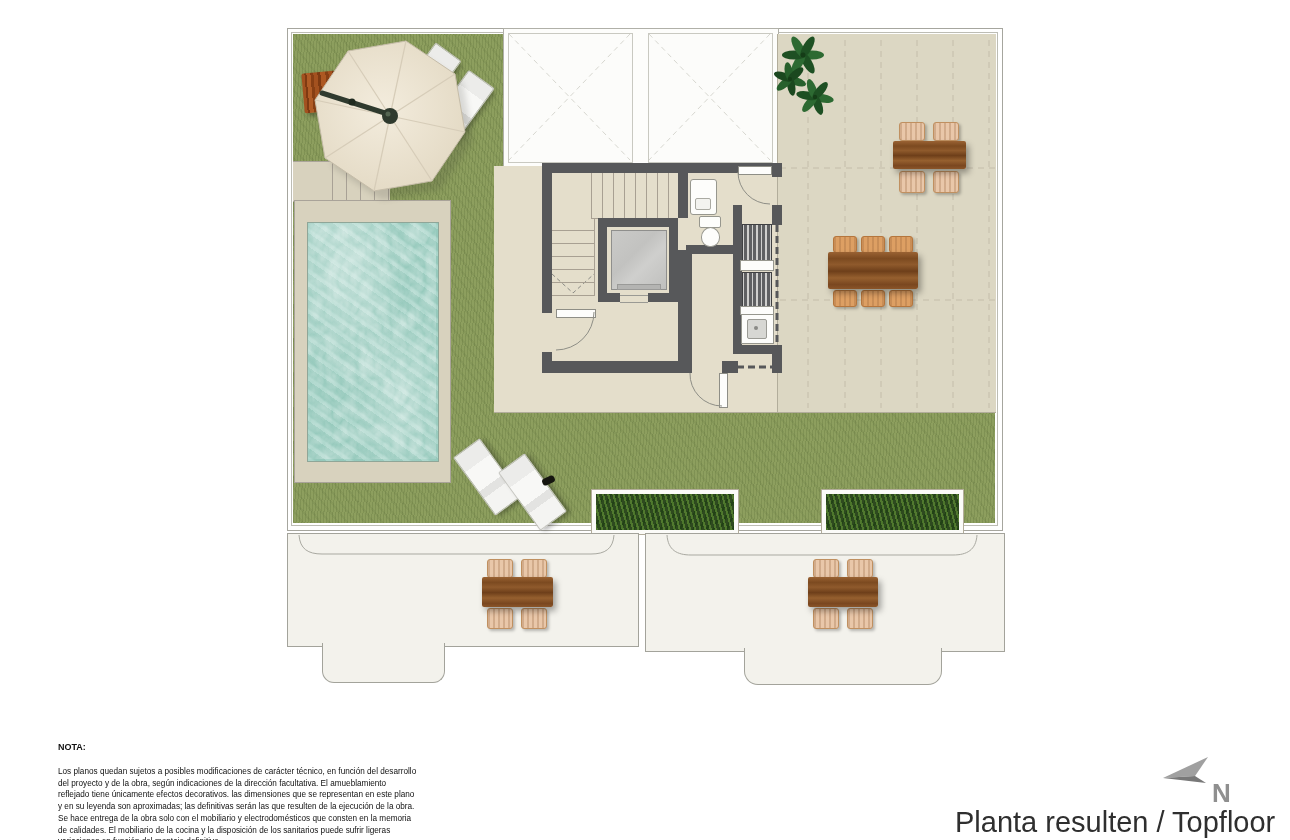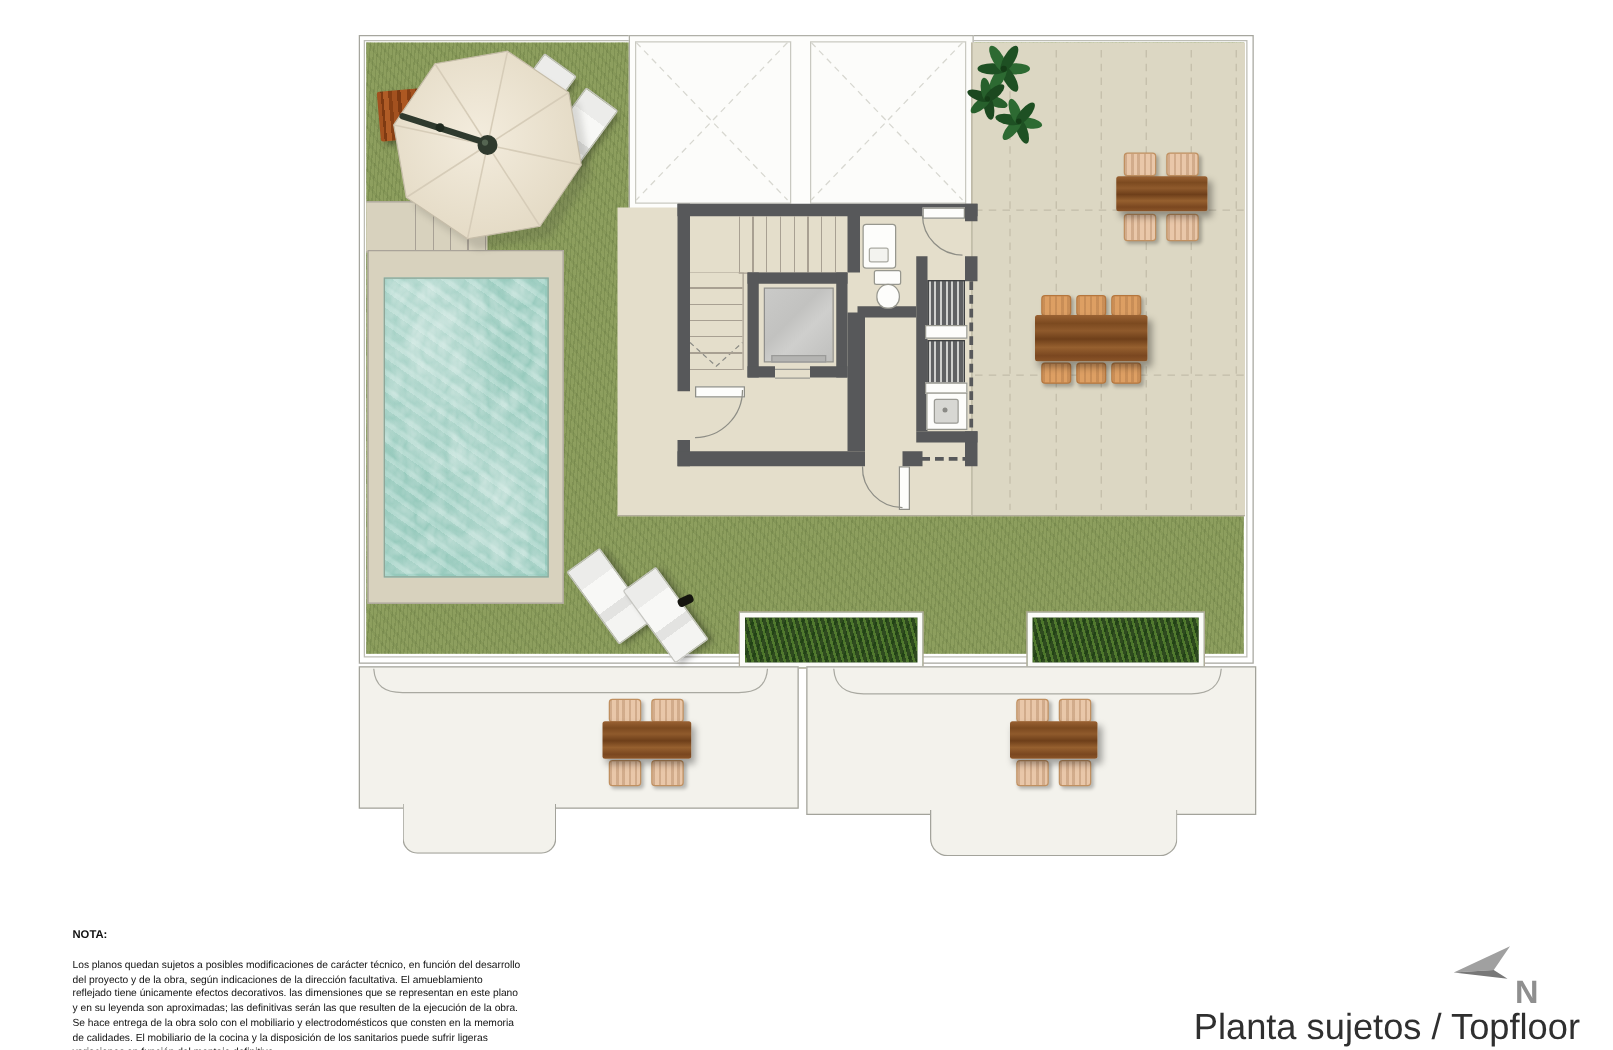--- a/index.html
+++ b/index.html
@@ -278,15 +278,15 @@
     <g>
       <polygon points="1163,778 1208,757 1195,776" fill="#a0a0a0"></polygon>
       <polygon points="1163,778 1195,776 1206,783" fill="#787878"></polygon>
       <text x="1212" y="802" font-family="Liberation Sans, sans-serif" font-size="26" font-weight="bold" fill="#8f8f8f">N</text>
     </g>
   </svg>
 
   <div class="abs note-heading" style="left:58px;top:742px;">NOTA:</div>
   <div class="abs note-body" style="left:58px;top:766px;">Los planos quedan sujetos a posibles modificaciones de carácter técnico, en función del desarrollo del proyecto y de la obra, según indicaciones de la dirección facultativa. El amueblamiento reflejado tiene únicamente efectos decorativos. las dimensiones que se representan en este plano y en su leyenda son aproximadas; las definitivas serán las que resulten de la ejecución de la obra. Se hace entrega de la obra solo con el mobiliario y electrodomésticos que consten en la memoria de calidades. El mobiliario de la cocina y la disposición de los sanitarios puede sufrir ligeras variaciones en función del montaje definitivo.</div>
 
-  <div class="abs page-title" style="left:955px;top:806px;">Planta sujetos / Topfloor</div>
+  <div class="abs page-title" style="left:955px;top:806px;">Planta resulten / Topfloor</div>
 
 </div>
 
 </body></html>

